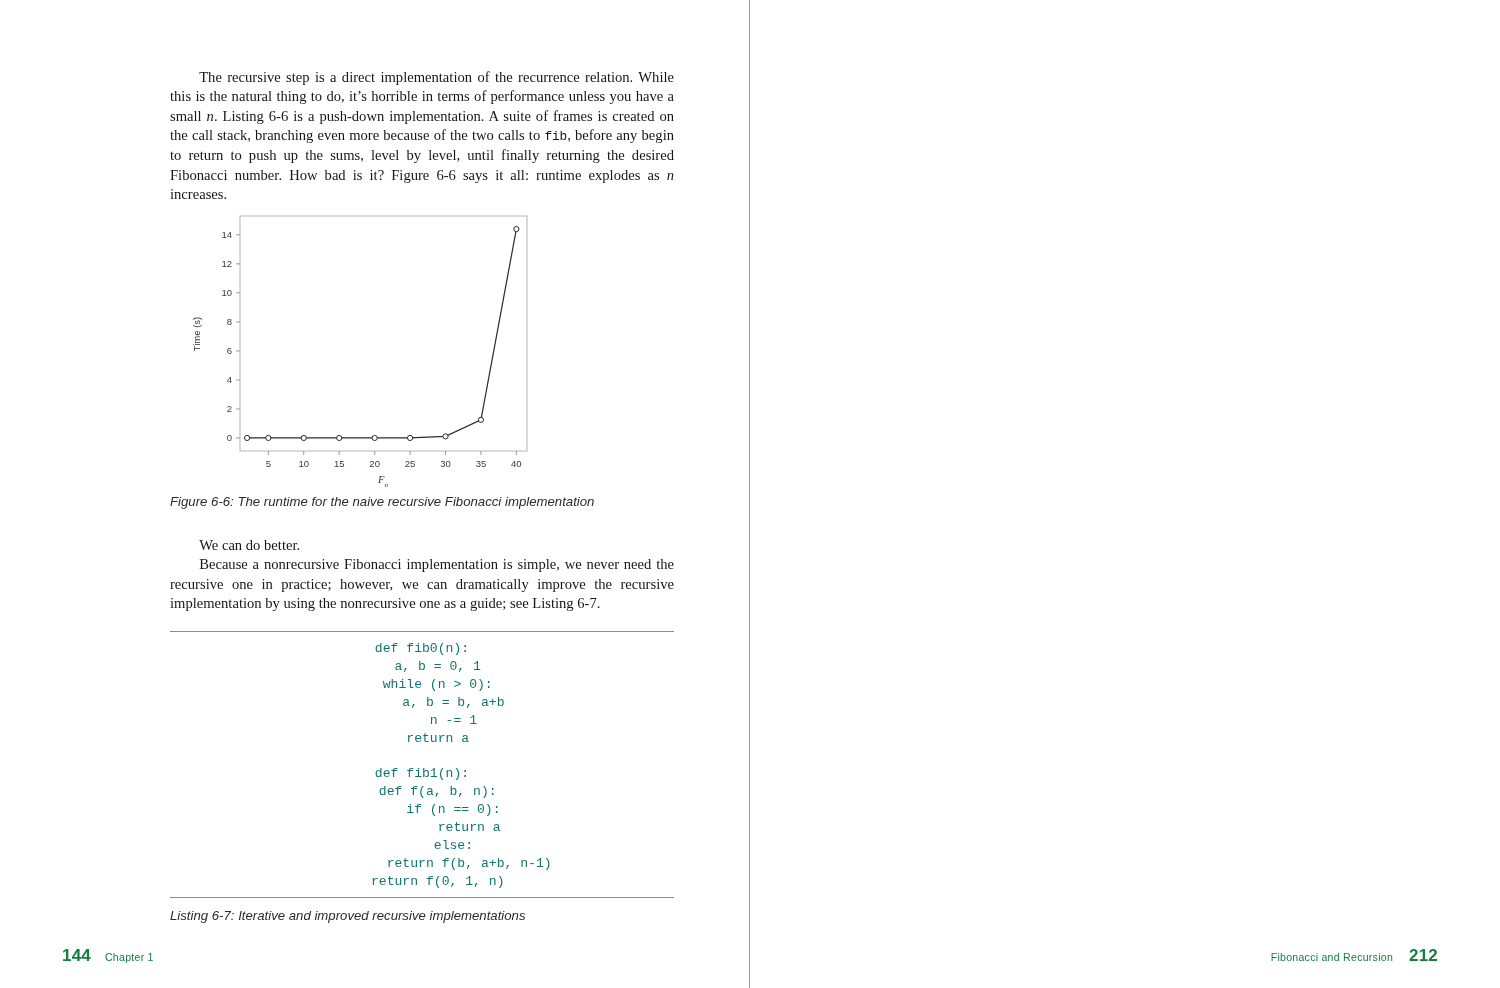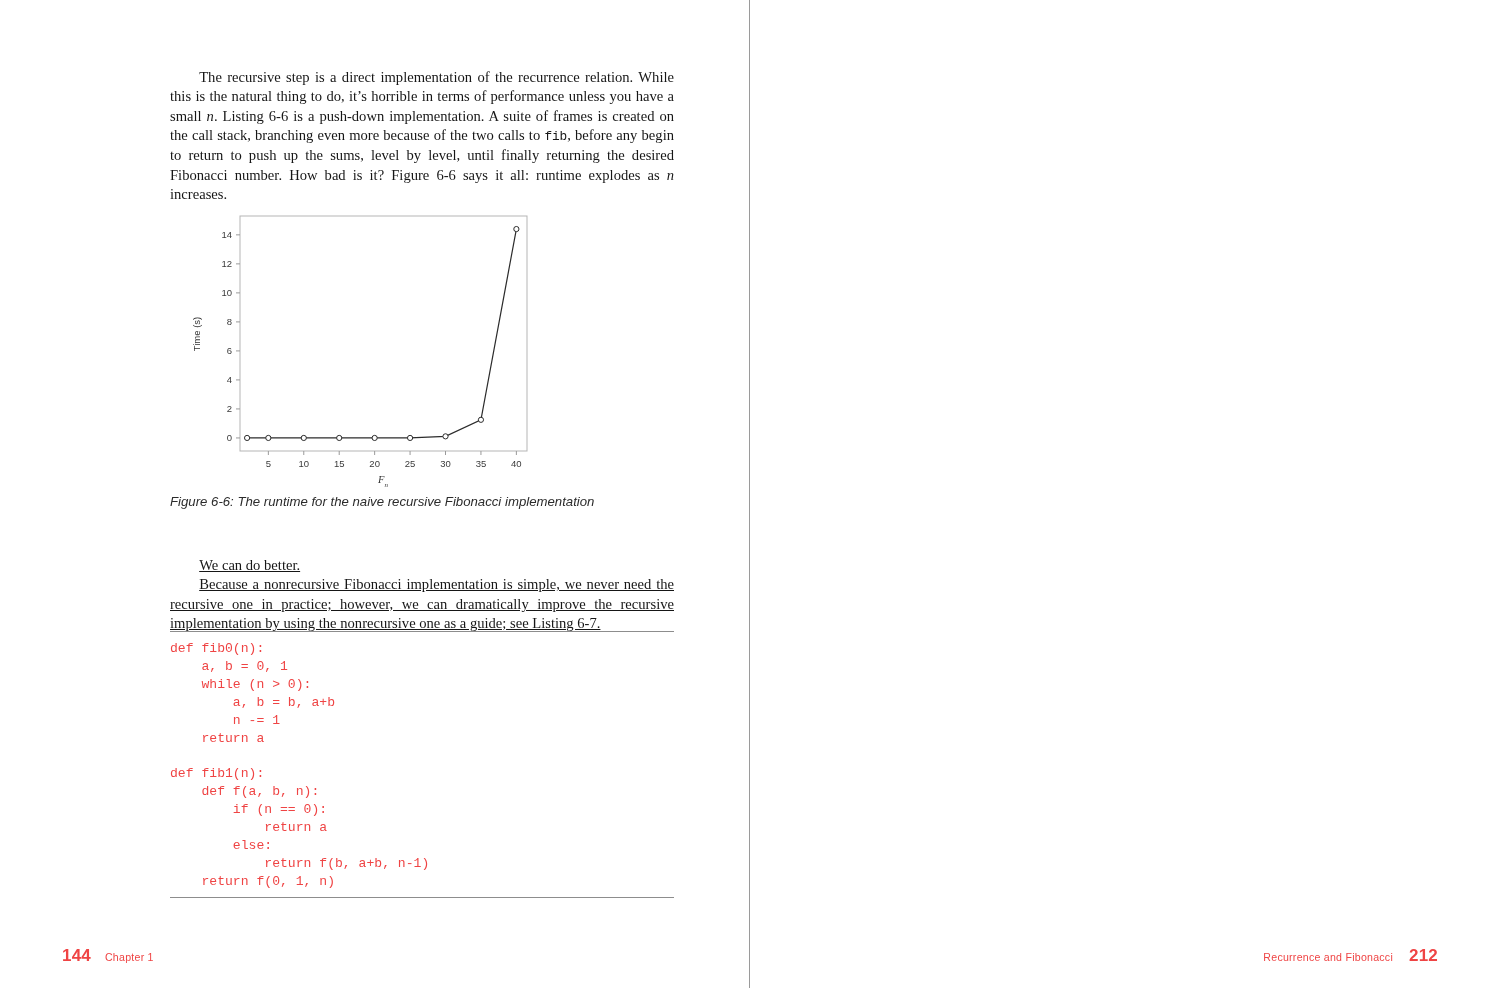--- a/index.html
+++ b/index.html
@@ -95,38 +95,39 @@
     height: 1px;
     background: #8d8d8d;
     width: 100%;
   }
   pre.code {
     margin: 0;
     padding: 8px 0 6px 0;
     font-family: "Liberation Mono", monospace;
     font-size: 13.1px;
     line-height: 17.9px;
-    color: #ef4444;
+    color: #0f766e;
     white-space: pre;
+    text-align: center;
   }
   .listing-caption {
     font-family: "Liberation Sans", sans-serif;
     font-style: italic;
     font-size: 13.2px;
     line-height: 17px;
     color: #2b2b2b;
     padding-top: 9px;
   }
 
   
   .footer {
     position: absolute;
     bottom: 30px;
     font-family: "Liberation Sans", sans-serif;
-    color: #ef4444;
+    color: #15803d;
     display: flex;
     align-items: baseline;
   }
   .footer.left  { left: 62px; }
   .footer.right { right: 62px; }
   .folio {
     font-size: 17px;
     font-weight: bold;
     letter-spacing: 0.2px;
   }
@@ -210,21 +211,21 @@
               <circle cx="334.3703703703704" cy="23.055555555555543" r="2.6" fill="#ffffff" stroke="#2c2c2c" stroke-width="1"></circle>
             </g>
           <text id="ylabel" x="18" y="128" transform="rotate(-90 18 128)" text-anchor="middle" font-family="Liberation Sans, sans-serif" font-size="9.5" fill="#333">Time (s)</text>
           <text id="xlabel" x="201" y="277" text-anchor="middle" font-family="Liberation Serif, serif" font-size="10.5" font-style="italic" fill="#333"><tspan>F</tspan><tspan baseline-shift="sub" font-size="7">n</tspan></text>
         </svg>
       </div>
     </div>
 
     <div class="fig-caption">Figure 6-6: The runtime for the naive recursive Fibonacci implementation</div>
 
-    <div class="col left" style="top:548px;text-decoration:underline;">
+    <div class="col left" style="top:528px;">
       <p class="para">We can do better.</p>
       <p class="para">
         Because a nonrecursive Fibonacci implementation is simple, we never
         need the recursive one in practice; however, we can dramatically improve
         the recursive implementation by using the nonrecursive one as a guide; see
         Listing 6-7.
       </p>
     </div>
 
     <div class="listing">
@@ -237,30 +238,31 @@
     return a
 
 def fib1(n):
     def f(a, b, n):
         if (n == 0):
             return a
         else:
             return f(b, a+b, n-1)
     return f(0, 1, n)</pre>
       <div class="rule"></div>
+      <div class="listing-caption">Listing 6-7: Iterative and improved recursive implementations</div>
     </div>
 
     <div class="footer left">
       <span class="folio">144</span>
       <span class="runhead">Chapter 1</span>
     </div>
   </div>
 
   <div class="gutter"></div>
 
   <div class="page">
 
     <div class="footer right">
-      <span class="runhead">Recurrence and Fibonacci</span>
+      <span class="runhead">Fibonacci and Recursion</span>
       <span class="folio">212</span>
     </div>
   </div>
 </div>
 
 </body></html>

